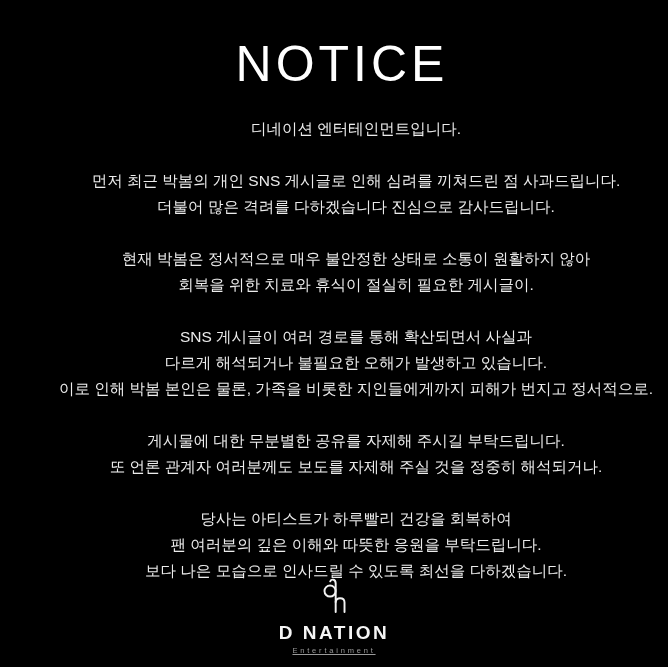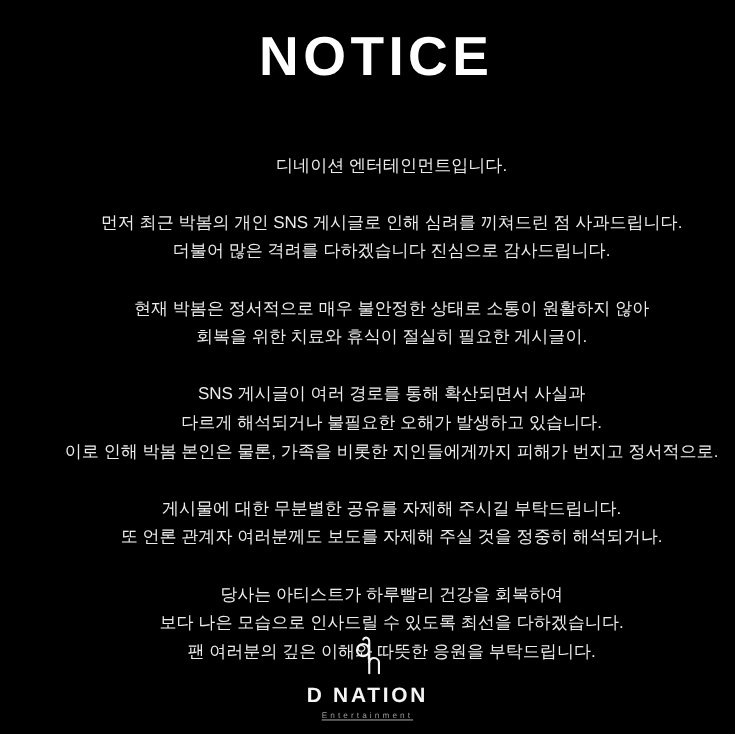--- a/index.html
+++ b/index.html
@@ -11,30 +11,30 @@
     position: relative;
     width: 668px;
     height: 667px;
     background: #000000;
     overflow: hidden;
     font-family: "Liberation Sans", "DejaVu Sans", sans-serif;
     text-align: center;
     color: #ededed;
   }
   .title {
-    margin: 4px;
+    margin: 17px;
     padding-top: 18px;
     font-size: 50px;
-    font-weight: 700;
+    font-weight: 400;
     letter-spacing: 4px;
     color: #ffffff;
     padding-left: 16px;
   }
   .body-text {
-    margin-top: 58px;
+    margin-top: 23px;
     padding-left: 44px;
   }
   .para {
     margin: 0 auto 26px auto;
     padding: 0 14px;
     font-size: 15.5px;
     line-height: 26px;
     font-weight: 500;
     color: #ececec;
   }
@@ -98,22 +98,22 @@
       <span class="line">이로 인해 박봄 본인은 물론, 가족을 비롯한 지인들에게까지 피해가 번지고 정서적으로.</span>
     </p>
 
     <p class="para">
       <span class="line">게시물에 대한 무분별한 공유를 자제해 주시길 부탁드립니다.</span>
       <span class="line">또 언론 관계자 여러분께도 보도를 자제해 주실 것을 정중히 해석되거나.</span>
     </p>
 
     <p class="para">
       <span class="line">당사는 아티스트가 하루빨리 건강을 회복하여</span>
+      <span class="line">팬 여러분의 깊은 이해와 따뜻한 응원을 부탁드립니다.</span>
       <span class="line">보다 나은 모습으로 인사드릴 수 있도록 최선을 다하겠습니다.</span>
-      <span class="line">팬 여러분의 깊은 이해와 따뜻한 응원을 부탁드립니다.</span>
     </p>
 
   </div>
 
   <div class="footer">
     <svg class="monogram" width="26" height="37" viewBox="0 0 30 44" fill="none" stroke="#f2f2f2" stroke-width="2.3" stroke-linecap="round">
       <path d="M10.5,4 C12,0.8 17,1.2 17,6.5 L17,40.5"></path>
       <circle cx="10.3" cy="15.5" r="6.6"></circle>
       <path d="M17,28.5 C17,22.5 27.5,22.5 27.5,29 L27.5,40.5"></path>
     </svg>

